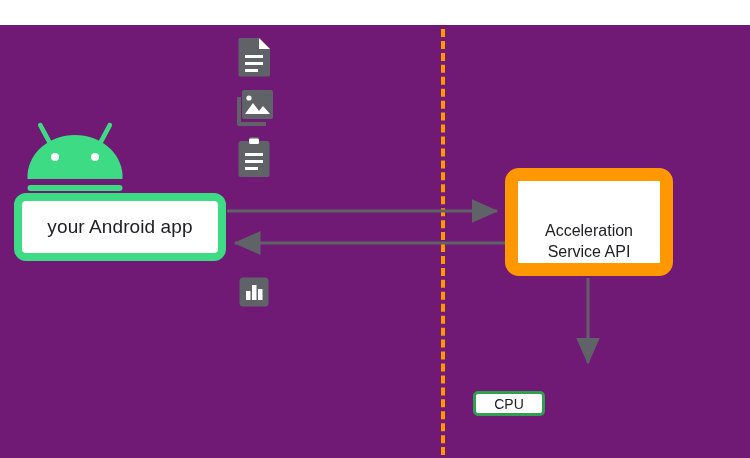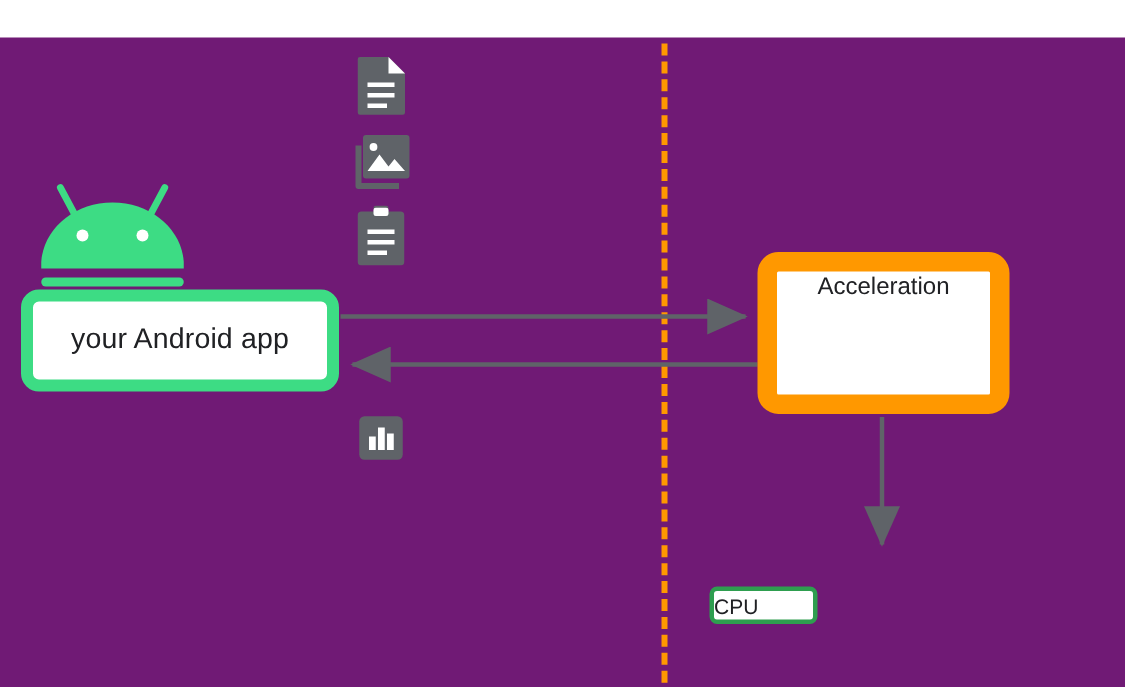--- a/index.html
+++ b/index.html
@@ -86,38 +86,39 @@
     top: 143px;
     width: 168px;
     height: 108px;
     box-sizing: border-box;
     background: #ffffff;
     border: 13px solid #FF9800;
     border-radius: 14px;
     display: flex;
     flex-direction: column;
     align-items: center;
-    justify-content: flex-start;
+    justify-content: flex-end;
   }
   .api-box-line {
     font-size: 16px;
     color: #202124;
     line-height: 1.35;
     white-space: nowrap;
   }
 
   
   .chip {
     position: absolute;
     box-sizing: border-box;
     height: 25px;
     background: #ffffff;
     border-radius: 5px;
     display: flex;
     align-items: center;
+    justify-content: center;
     font-size: 14px;
     color: #202124;
   }
   #chip-cpu {
     left: 473px; top: 366px; width: 72px;
     border: 3px solid #2E9E4F;
   }
   #chip-gpu {
     left: 549px; top: 366px; width: 72px;
     border: 3px solid #D93B1F;
@@ -207,19 +208,20 @@
       <line x1="505" y1="218" x2="235" y2="218" stroke="#5F6368" stroke-width="3" marker-end="url(#head-left)"></line>
     </g>
 
     <g>
       <line x1="588" y1="253" x2="588" y2="338" stroke="#5F6368" stroke-width="3" marker-end="url(#head-down)"></line>
     </g>
   </svg>
 
   <div class="api-box">
     <span class="api-box-line">Acceleration</span>
+    <span class="api-box-line">Service API</span>
   </div>
 
   <div class="chip" id="chip-cpu">
     <span>CPU</span>
   </div>
 
 </div>
 
 </body></html>

